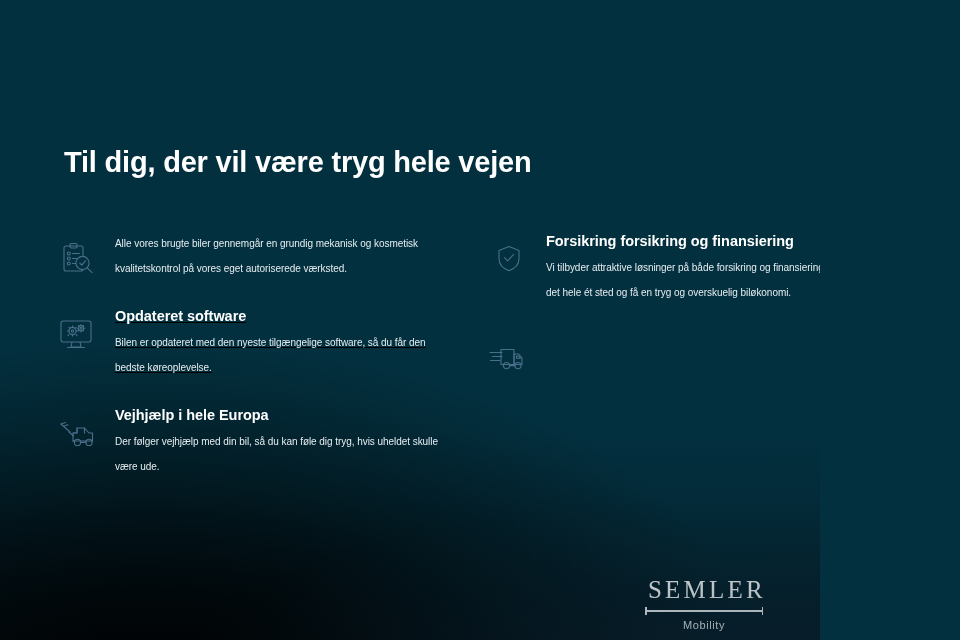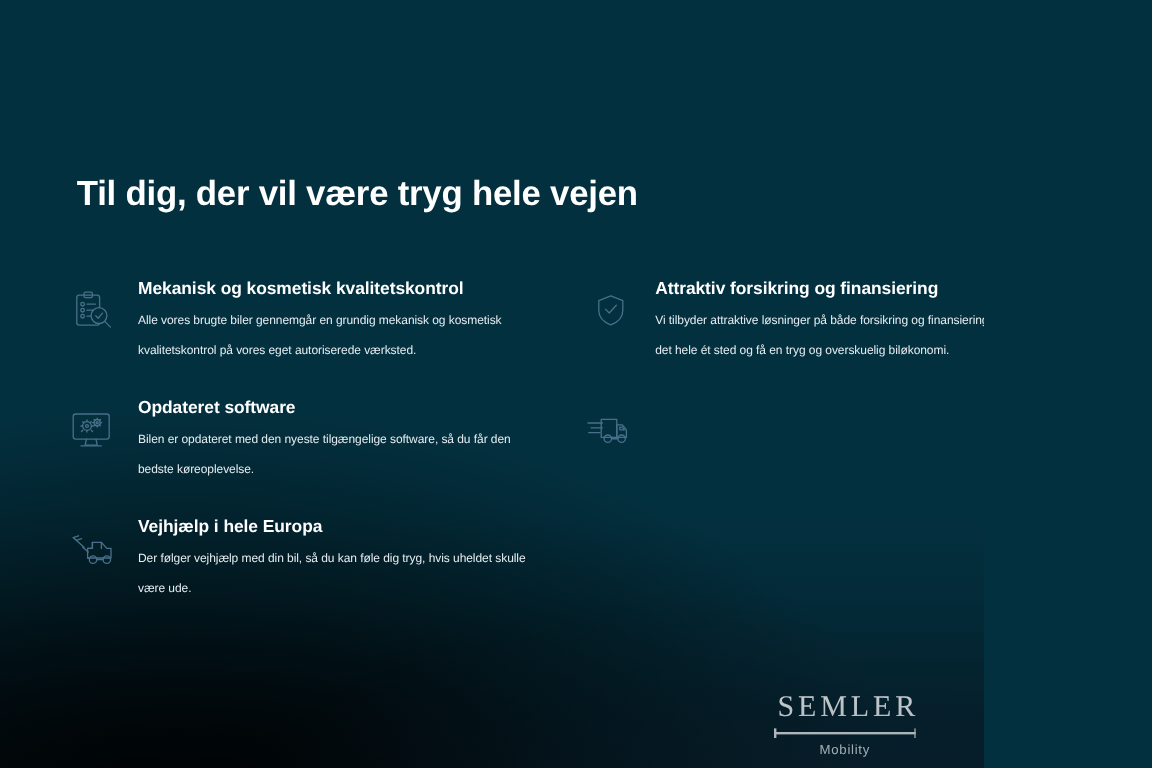--- a/index.html
+++ b/index.html
@@ -186,26 +186,25 @@
             <circle cx="11.8" cy="17.5" r="1.5"></circle>
             <line x1="15.5" y1="17.5" x2="22.5" y2="17.5"></line>
             <circle cx="11.8" cy="22.5" r="1.5"></circle>
             <line x1="15.5" y1="22.5" x2="19" y2="22.5"></line>
             <circle cx="25.5" cy="22" r="6.6" fill="#03303f"></circle>
             <path d="M22.8 22.1 L24.8 24.2 L28.4 19.9"></path>
             <line x1="30.3" y1="26.8" x2="35" y2="31.6"></line>
           </svg>
         </span>
         <div class="feature-body">
-          <p class="feature-title">Mekanisk og kosmetisk kvalitetskontrol</p>
           <p class="feature-text">Alle vores brugte biler gennemgår en grundig mekanisk og kosmetisk kvalitetskontrol på vores eget autoriserede værksted.</p>
         </div>
       </div>
 
-      <div class="feature" style="margin-top:25px;">
+      <div class="feature" style="margin-top:25px;text-decoration:underline;">
         <span class="feature-icon">
           <svg viewBox="0 0 42 38" fill="none" stroke="#4a6f8a" stroke-width="1.1" stroke-linecap="round" stroke-linejoin="round">
             <rect x="4" y="5" width="30" height="21" rx="2.2"></rect>
             <path d="M15 26 L14 31 L24 31 L23 26"></path>
             <line x1="10.5" y1="31.5" x2="27.5" y2="31.5"></line>
             <circle cx="15.5" cy="15" r="3.6"></circle>
             <circle cx="15.5" cy="15" r="1.2"></circle>
             <path d="M15.5 9.9 v1.4 M15.5 18.7 v1.4 M10.4 15 h1.4 M19.2 15 h1.4
                      M11.9 11.4 l1 1 M19.1 18.6 l1 1 M19.1 11.4 l-1 1 M11.9 18.6 l-1 1"></path>
             <circle cx="24" cy="12.2" r="2.6"></circle>
@@ -246,21 +245,21 @@
     <div class="col col-right">
 
       <div class="feature">
         <span class="feature-icon">
           <svg viewBox="0 0 42 38" fill="none" stroke="#4a6f8a" stroke-width="1.1" stroke-linecap="round" stroke-linejoin="round">
             <path d="M11 9.5 L21 5.5 L31 9.5 v8.2 c0 6.2 -5 10.1 -10 12 -5 -1.9 -10 -5.8 -10 -12 z"></path>
             <path d="M16.6 16.6 L19.7 19.8 L25.6 13.4"></path>
           </svg>
         </span>
         <div class="feature-body">
-          <p class="feature-title">Attraktiv forsikring og finansiering</p>
+          <p class="feature-title">Forsikring forsikring og finansiering</p>
           <p class="feature-text">Vi tilbyder attraktive løsninger på både forsikring og finansiering, så du kan samle det hele ét sted og få en tryg og overskuelig biløkonomi.</p>
         </div>
       </div>
 
       <div class="feature" style="margin-top:25px;">
         <span class="feature-icon">
           <svg viewBox="0 0 42 38" fill="none" stroke="#4a6f8a" stroke-width="1.1" stroke-linecap="round" stroke-linejoin="round">
             <line x1="2" y1="12.5" x2="14" y2="12.5"></line>
             <line x1="4.5" y1="16.5" x2="14" y2="16.5"></line>
             <line x1="2.5" y1="20.5" x2="12" y2="20.5"></line>

